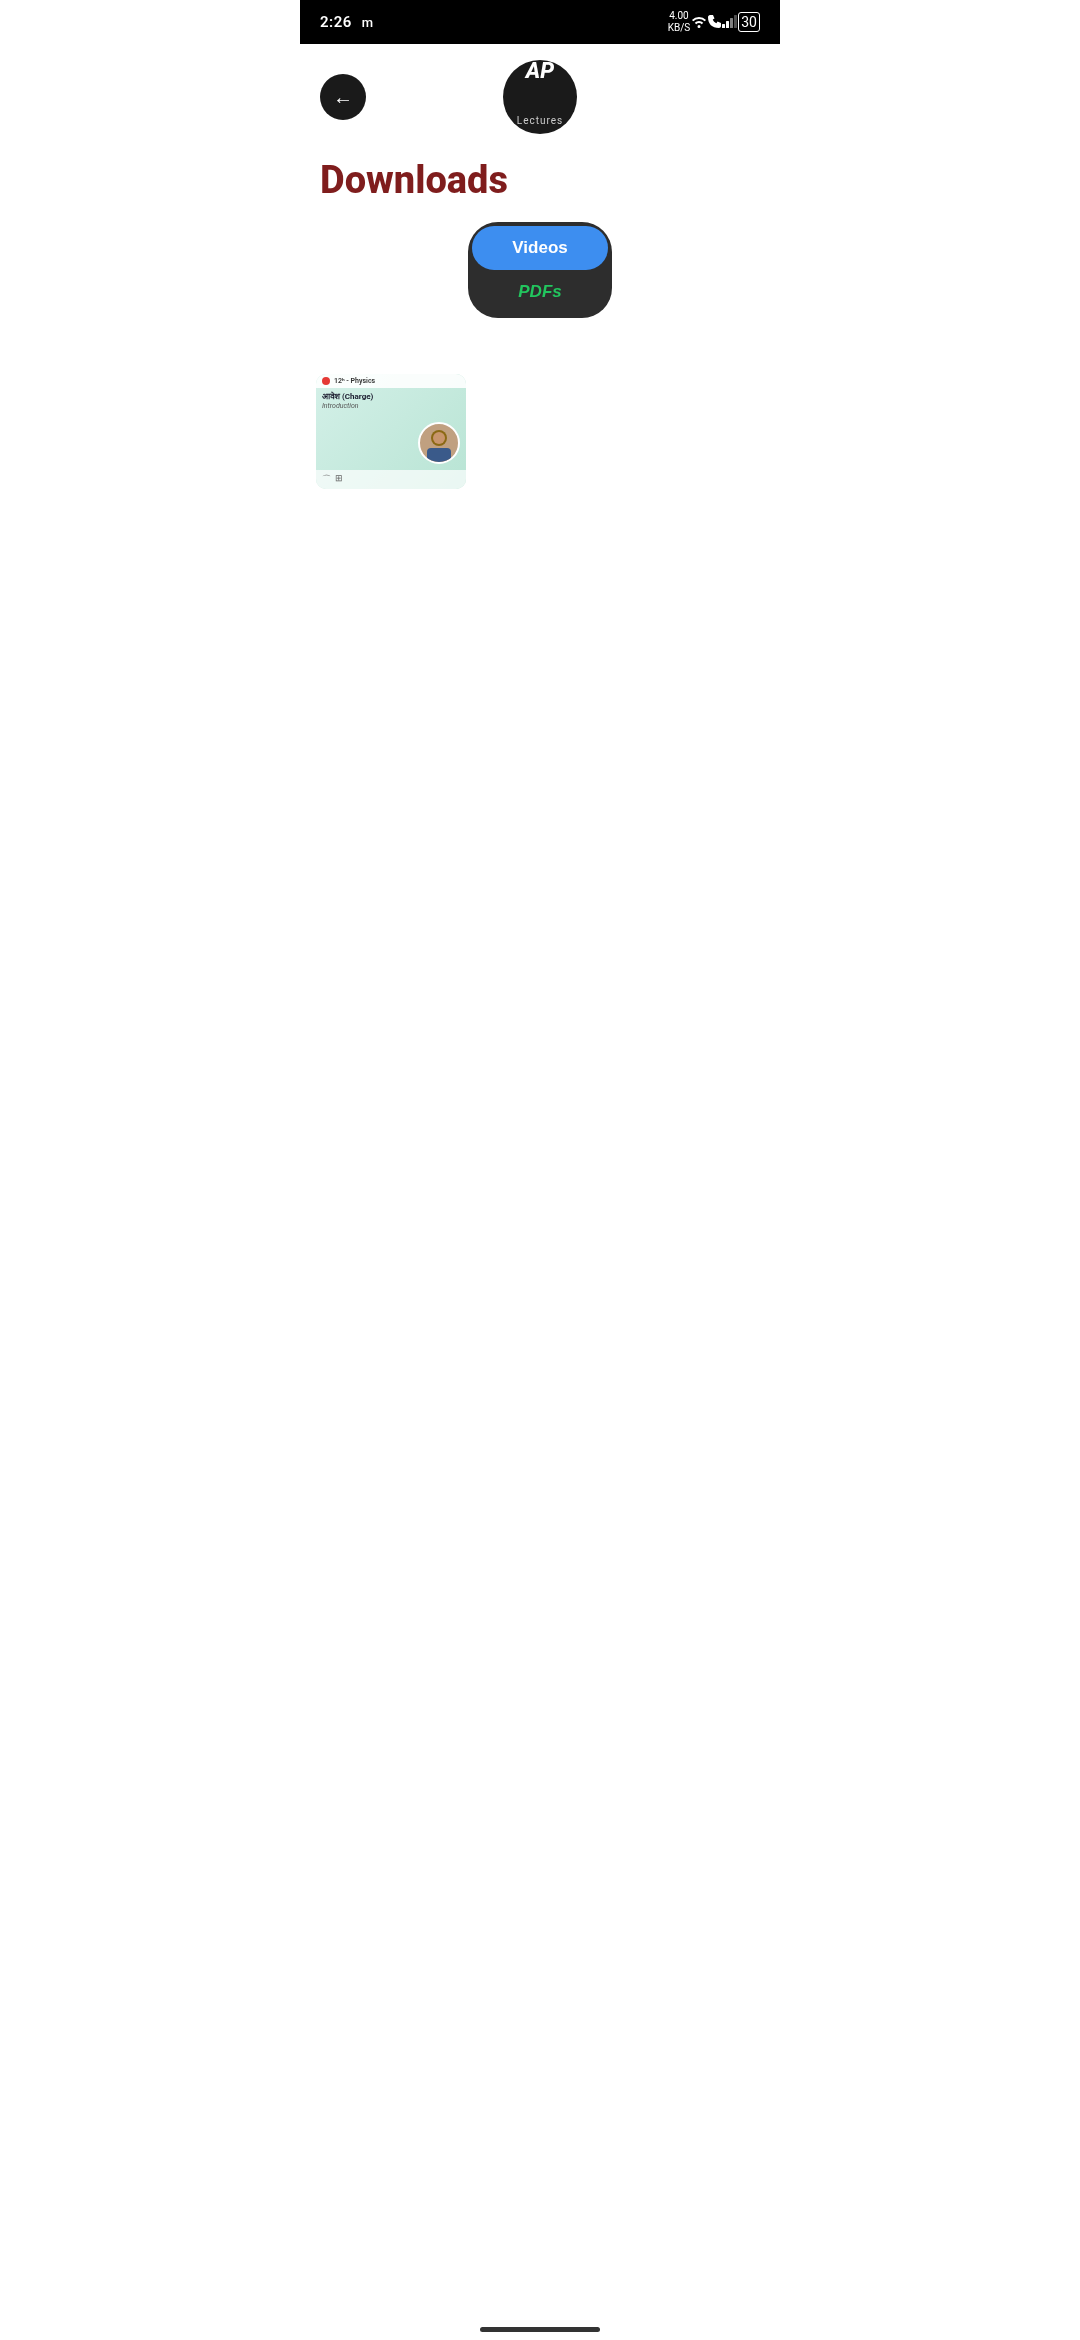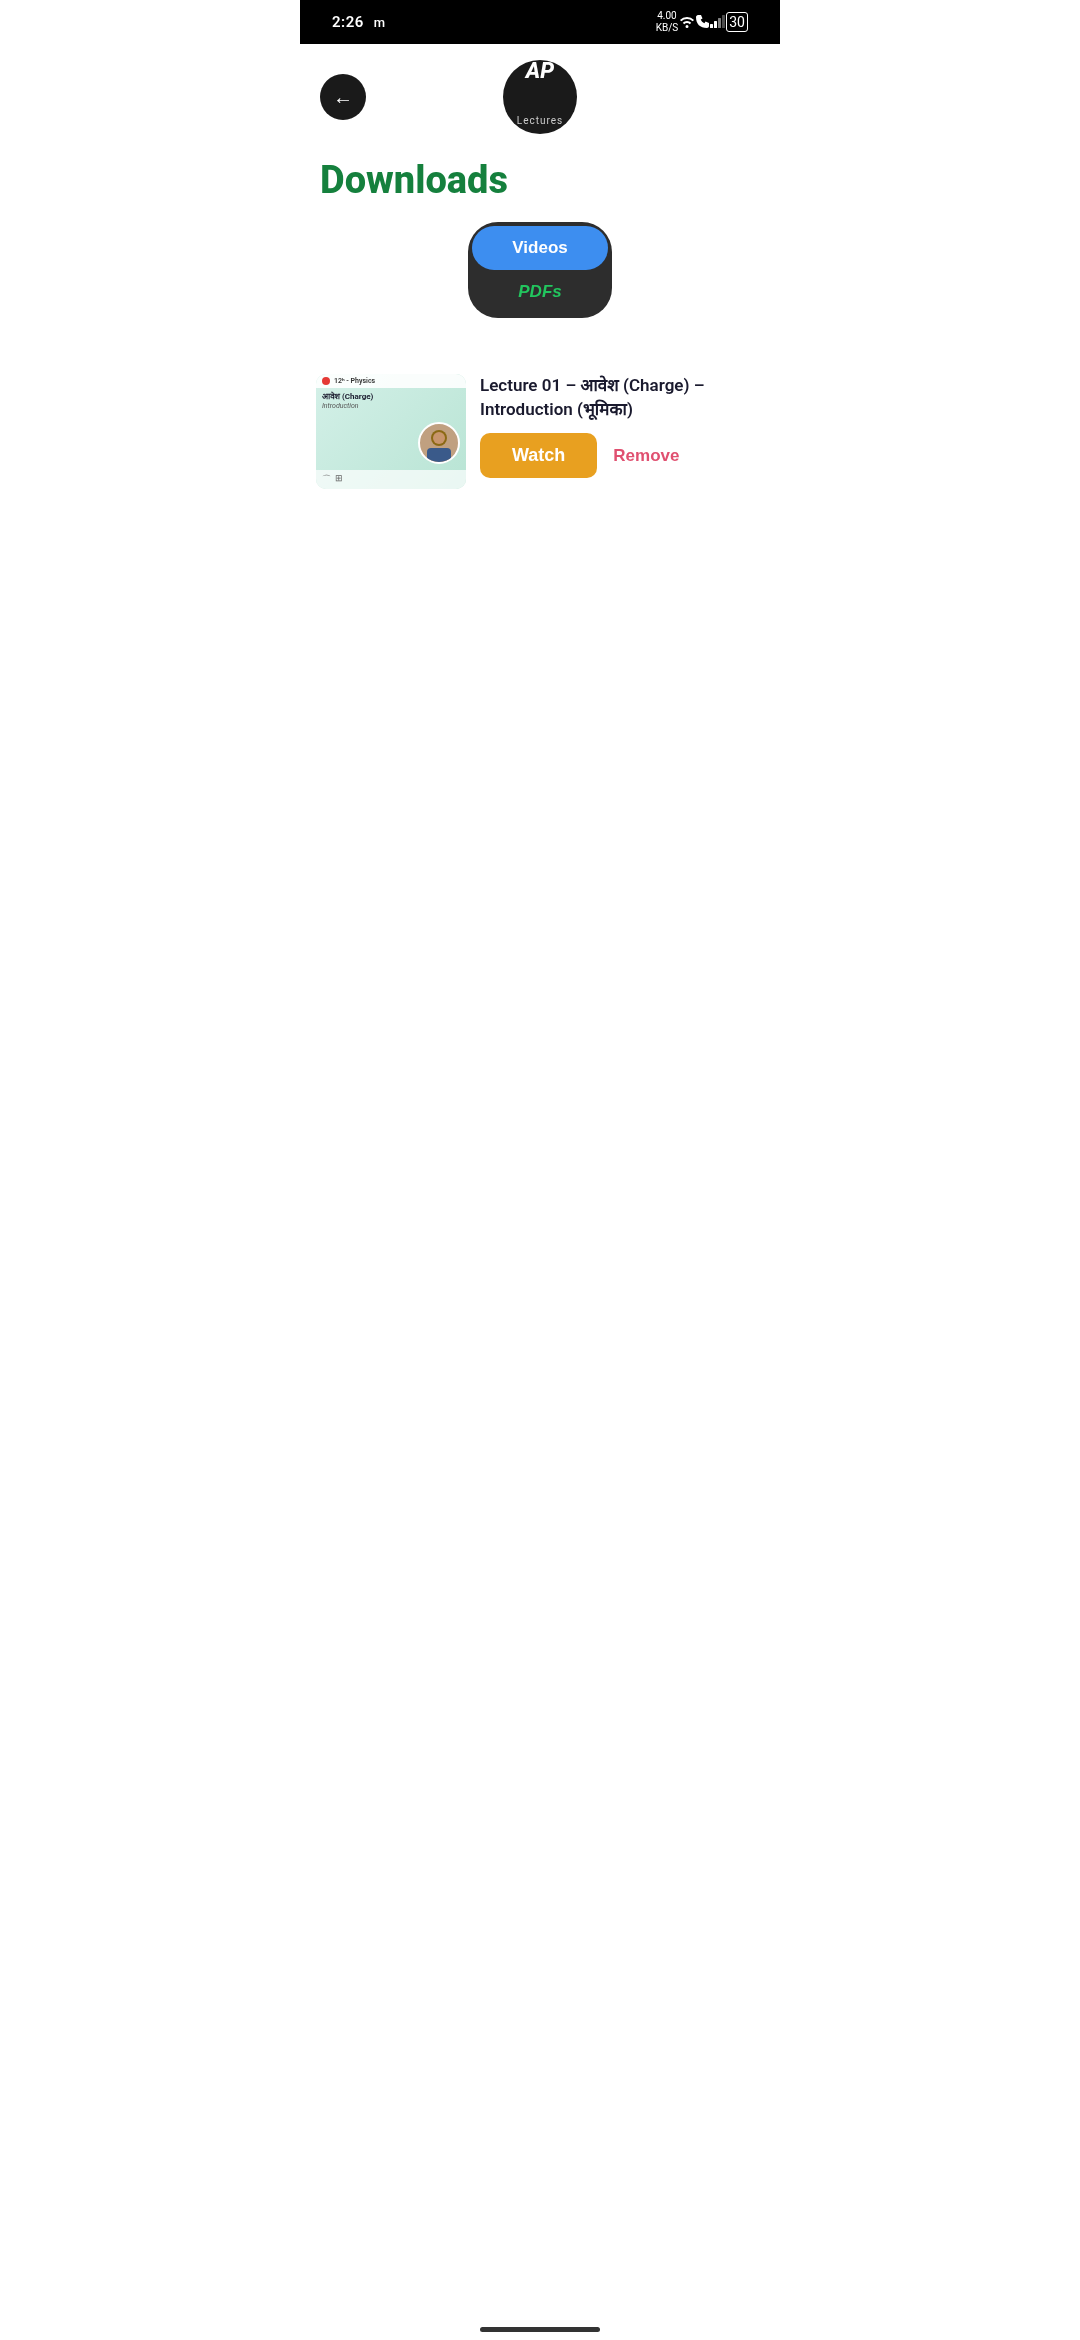--- a/index.html
+++ b/index.html
@@ -19,21 +19,21 @@
       position: relative;
     }
 
     
     .status-bar {
       background: #000000;
       color: #ffffff;
       display: flex;
       justify-content: space-between;
       align-items: center;
-      padding: 8px 32px;
+      padding: 8px 20px;
       height: 44px;
     }
 
     .status-time {
       font-size: 15px;
       font-weight: 600;
       letter-spacing: 0.5px;
     }
 
     .status-app-icon {
@@ -110,21 +110,21 @@
     }
 
     
     .page-title-section {
       padding: 10px 20px 20px 20px;
     }
 
     .page-title {
       font-size: 38px;
       font-weight: 800;
-      color: #15803d;
+      color: #7f1d1d;
       line-height: 1.1;
     }
 
     
     .tab-switcher {
       display: flex;
       margin: 0 auto 24px auto;
       width: fit-content;
       background: #2d2d2d;
       border-radius: 30px;
@@ -398,23 +398,16 @@
             </svg>
           </div>
         </div>
         <div class="thumbnail-icon-row">
           <span class="thumbnail-icon">⌒</span>
           <span class="thumbnail-icon">⊞</span>
         </div>
       </div>
     </div>
 
-    <div class="video-details">
-      <div class="video-title">Lecture 01 – आवेश (Charge) – Introduction (भूमिका)</div>
-      <div class="action-buttons">
-        <button class="watch-btn">Watch</button>
-        <button class="remove-btn">Remove</button>
-      </div>
-    </div>
   </div>
 </div>
 
 <div class="bottom-indicator"></div>
 
 </body></html>

